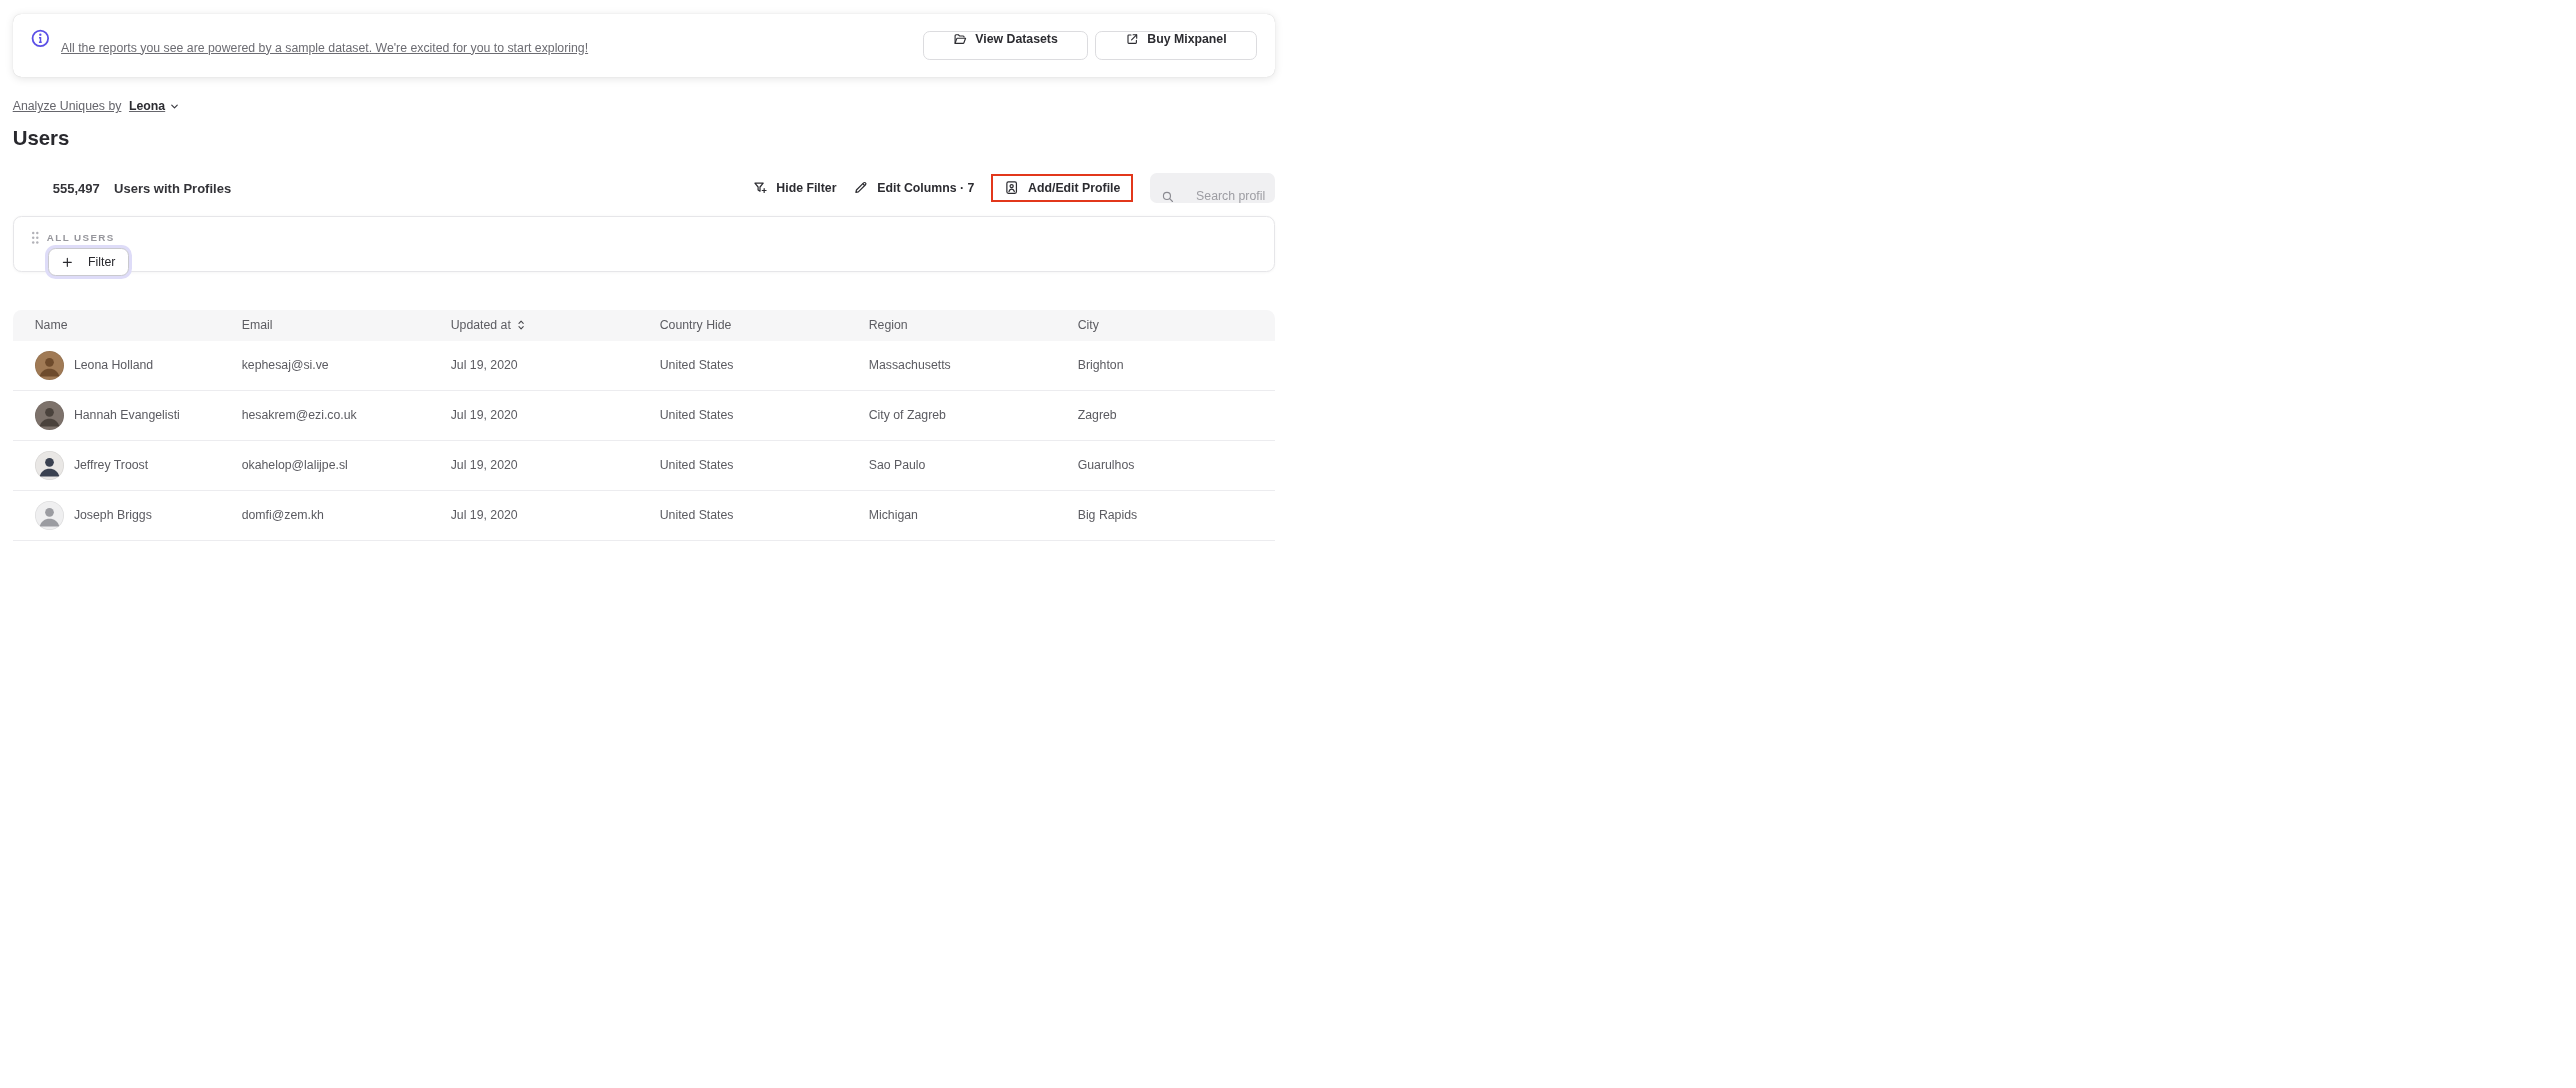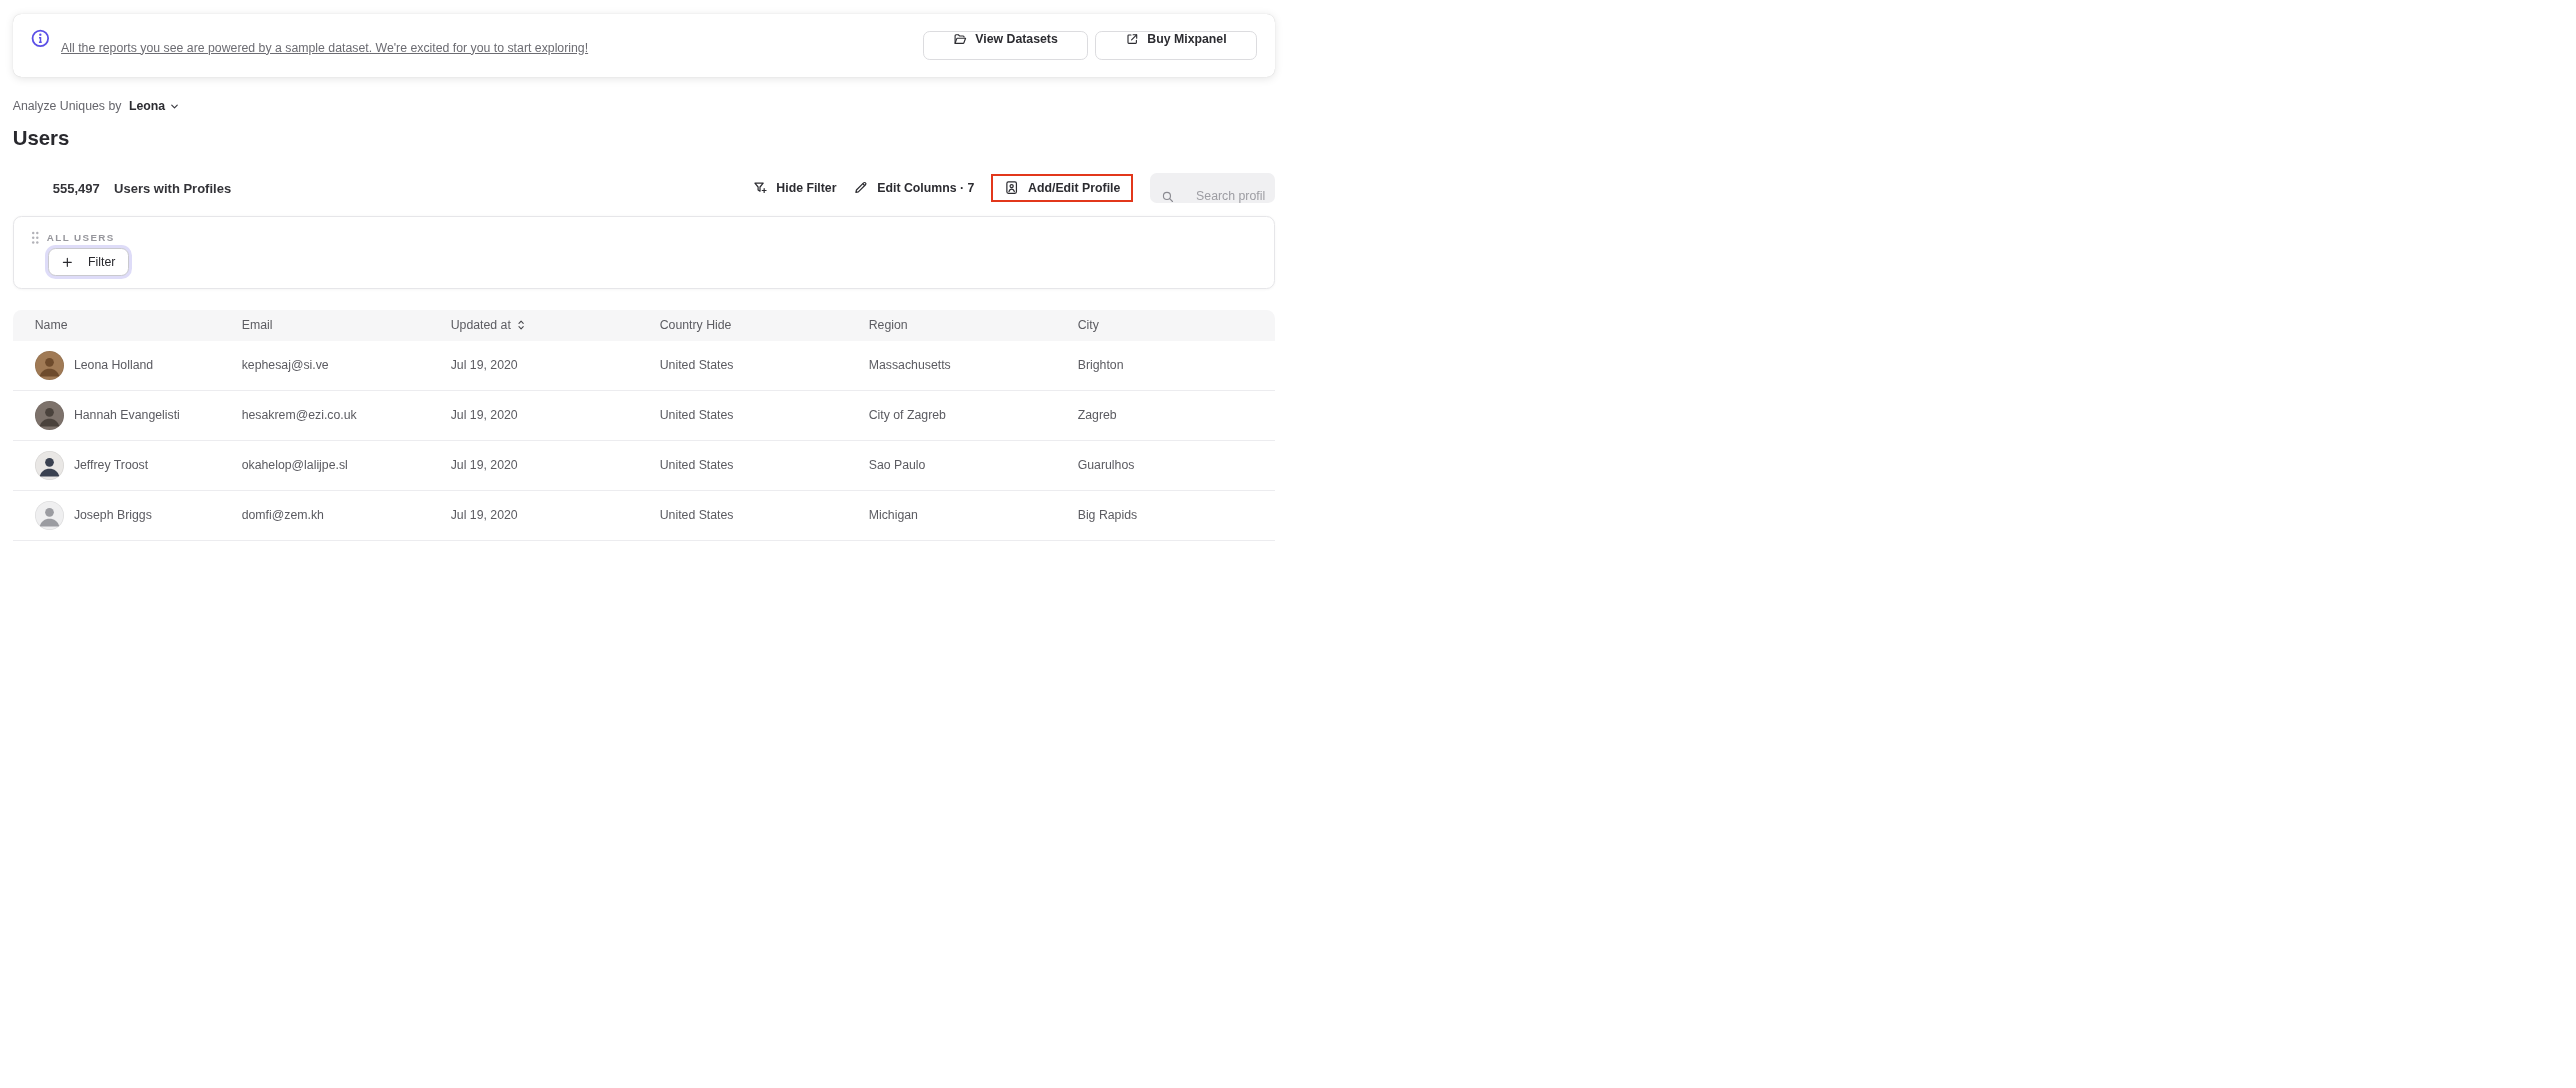--- a/index.html
+++ b/index.html
@@ -17,21 +17,21 @@
   .banner-title { font-size:13.6px; font-weight:700; color:#2c2c31; }
   .banner-sub { font-size:12.3px; color:#6c6c72; margin-top:3.4px;text-decoration:underline; }
   .banner-actions { display:flex; gap:7.6px; }
   .btn { display:flex; align-items:flex-start; gap:7.6px; height:29px; padding:0 29px;
     background:#fff; border:0.8px solid #dcdcdf; border-radius:6.8px;
     font-size:12.3px; font-weight:600; color:#2c2c31; cursor:pointer; white-space:nowrap; }
   .btn svg { width:14.4px; height:14.4px; }
 
   
   .analyze { position:absolute; left:12.7px; top:99px; font-size:12.3px; color:#66666c;
-    display:flex; align-items:center; gap:7.6px; }
+    display:flex; align-items:center; gap:7.6px;text-decoration:underline; }
   .analyze .dd { display:flex; align-items:center; gap:4.2px; color:#2c2c31; font-weight:600; cursor:pointer; }
   .analyze .dd svg { width:11px; height:11px; color:#3a3a40; }
   .page-title { position:absolute; left:12.7px; top:127px; font-size:20.4px; font-weight:700; color:#29292e; }
 
   
   .stats-toolbar { position:absolute; left:12.7px; right:12.7px; top:171px; height:34px;
     display:flex; align-items:center; justify-content:space-between; }
   .stats { display:flex; align-items:baseline; gap:14.4px; }
   .stats .count { font-size:13px; font-weight:700; color:#333338;padding-left:40px; }
   .stats .label { font-size:13px; font-weight:600; color:#333338; }
@@ -41,21 +41,21 @@
   .tool svg { width:15.3px; height:15.3px; color:#2c2c31; }
   .red-box { border:2.5px solid #e2371b; padding:4.2px 11px; display:flex; align-items:center; }
   .search { display:flex; align-items:flex-end; gap:22px; width:125px; height:30.5px;
     background:#f0f0f2; border-radius:6.8px; padding:0 10.2px; }
   .search svg { width:13.6px; height:13.6px; color:#8a8a91; flex:0 0 auto; }
   .search input { border:none; outline:none; background:transparent; width:100%;
     font-family:"Liberation Sans", sans-serif; font-size:12.3px; color:#3a3a40; }
   .search input::placeholder { color:#9d9da3; }
 
   
-  .filter-card { position:absolute; left:12.7px; right:12.7px; top:216px; height:73px;
+  .filter-card { position:absolute; left:12.7px; right:12.7px; top:216px; height:56px;
     background:#fff; border:0.8px solid #e6e6e9; border-radius:8.5px;
     box-shadow:0 0.8px 2.5px rgba(0,0,0,.04); }
   .group-head { position:absolute; left:17px; top:13.6px; display:flex; align-items:center; gap:7.6px; }
   .group-head svg { width:8.5px; height:13.6px; cursor:grab; }
   .group-label { font-size:9.8px; font-weight:700; letter-spacing:1.4px; color:#96969c; }
   .filter-btn { position:absolute; left:34px; top:31px; display:flex; align-items:center; gap:14px;
     height:28px; padding:0 12.7px; background:#fff; border:0.8px solid #c9c9ce; border-radius:7.6px;
     box-shadow:0 0 0 3px #dedcf8; font-size:12.3px; font-weight:500; color:#28282d; cursor:pointer; }
   .filter-btn svg { width:12.7px; height:12.7px; }
 

